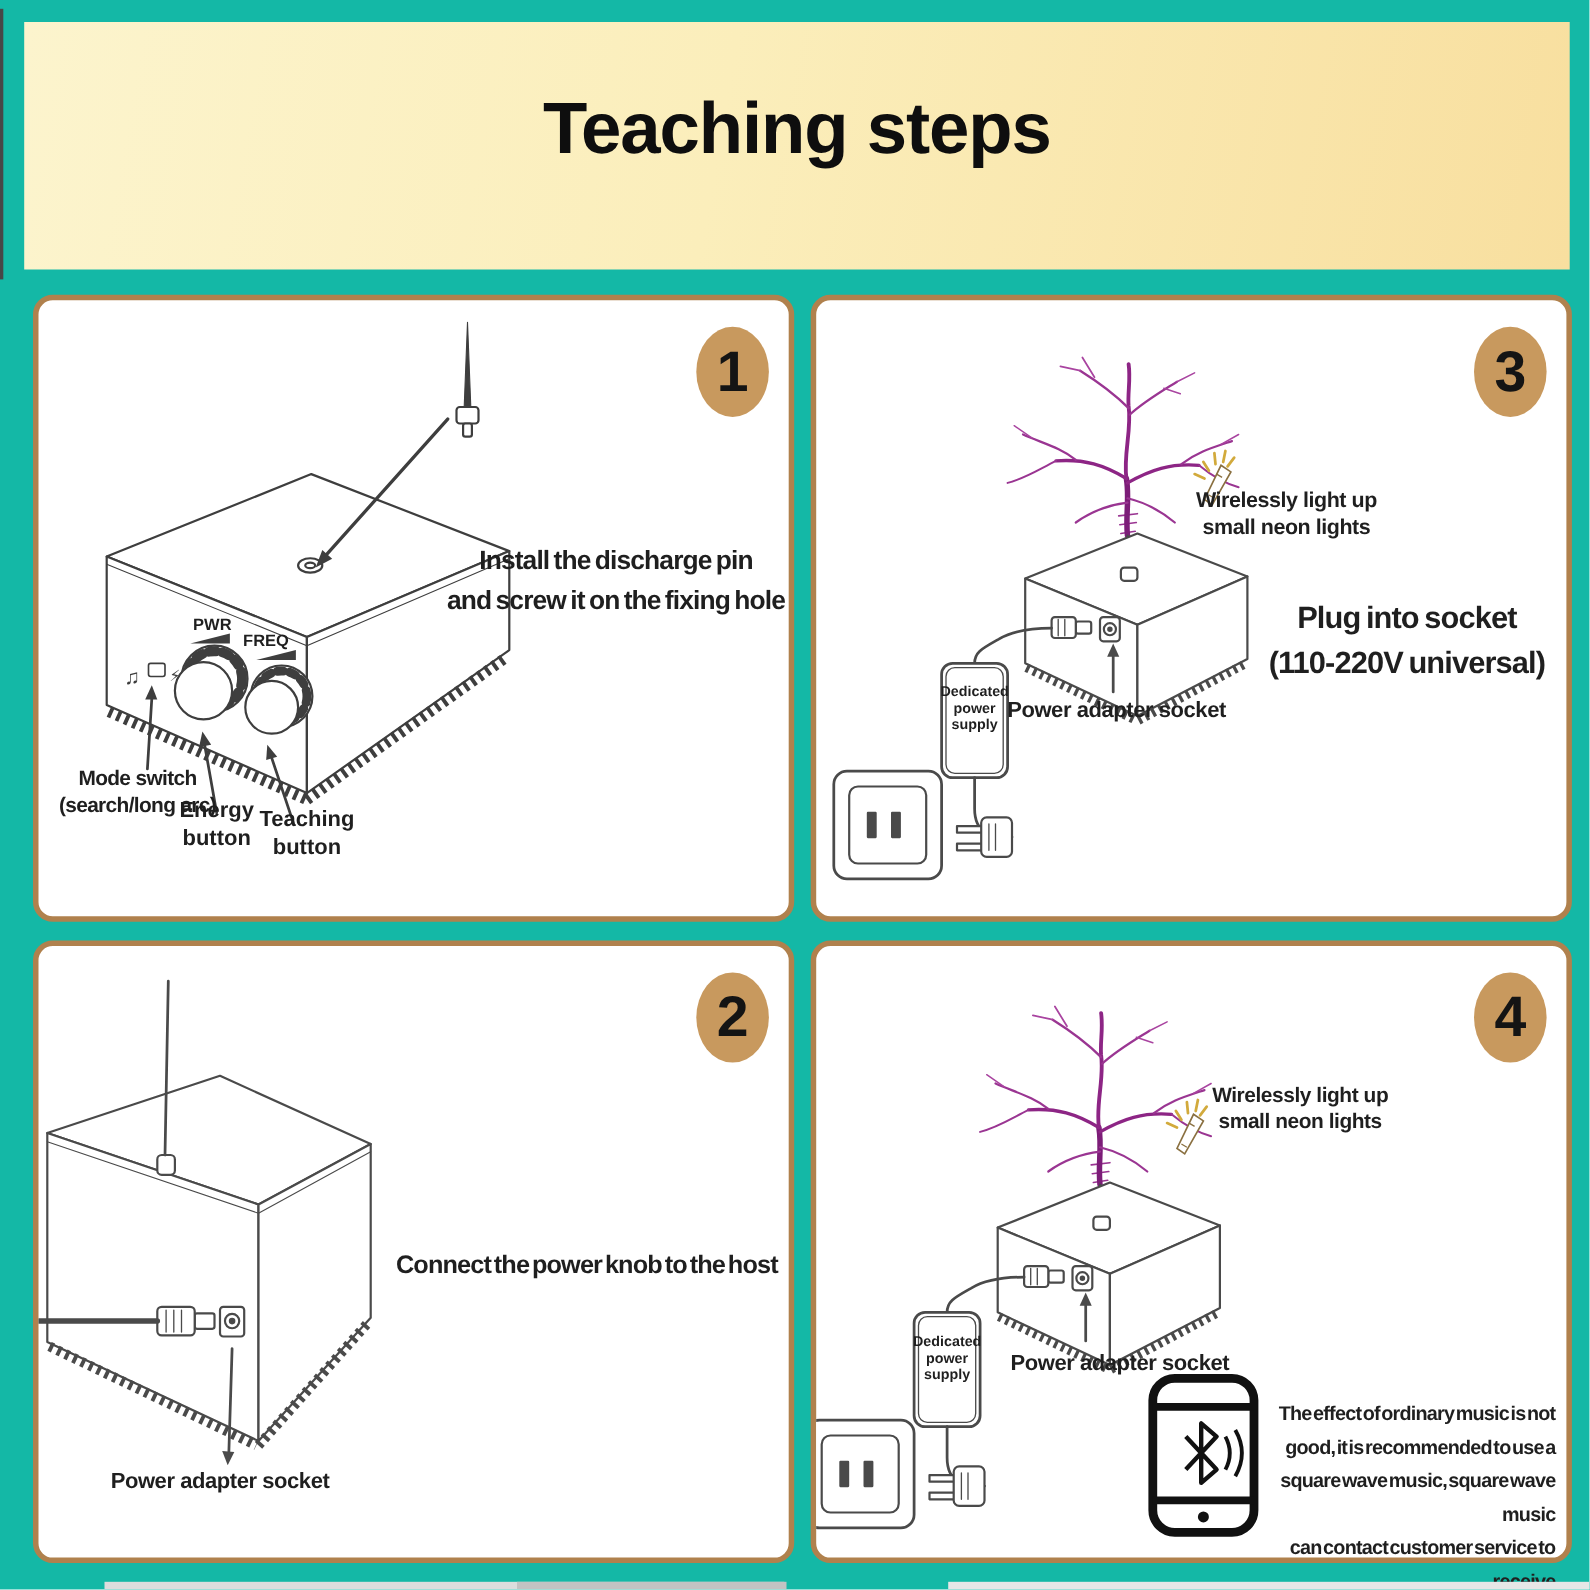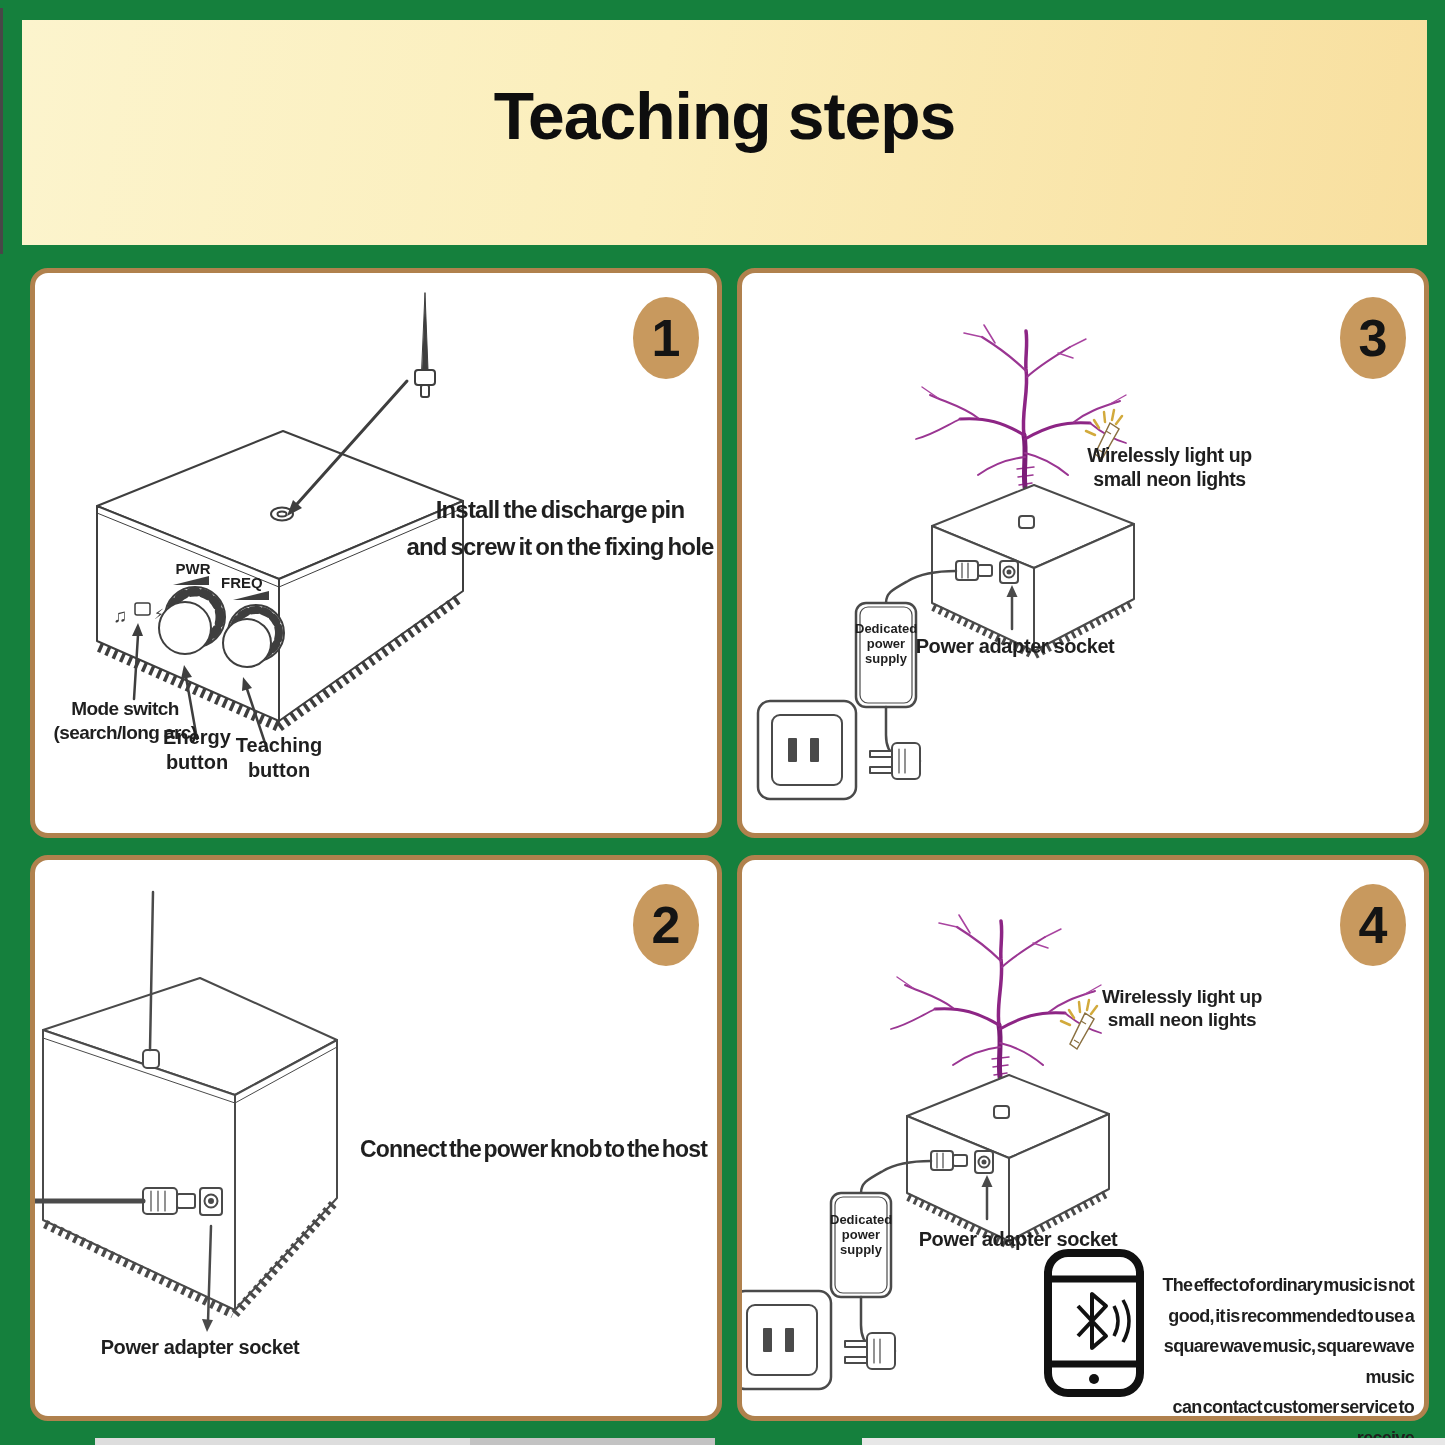--- a/index.html
+++ b/index.html
@@ -1,16 +1,16 @@
 <!DOCTYPE html>
 <html><head>
 <meta charset="utf-8">
 <style>
   html,body{margin:0;padding:0;background:#ffffff;}
-  #canvas{position:relative;width:1445px;height:1445px;background:#15803d;overflow:hidden;
+  #canvas{position:relative;width:1445px;height:1445px;background:#14b8a6;overflow:hidden;
           font-family:"Liberation Sans","DejaVu Sans",sans-serif;color:#1b1b1b;}
   .abs{position:absolute;}
   .ml{white-space:pre-line;}
   
   #banner{left:22px;top:20px;width:1405px;height:225px;
           background:linear-gradient(100deg,#fcf4cd 0%,#fbeebb 45%,#f8df9f 100%);}
   #title{left:0;top:58px;width:100%;text-align:center;font-size:66px;font-weight:700;
          letter-spacing:-1px;color:#0e0e0e;}
   #edge-artifact{left:0;top:8px;width:3px;height:246px;background:#474747;}
   
@@ -214,20 +214,22 @@
           <path d="M344,158 L353,162"></path>
             <path d="M380,143 L374,151"></path>
         </g>
         <path d="M368,150 L377,156 L360,186 L353,181 Z" fill="#ffffff" stroke="#8a7040" stroke-width="1.5"></path>
         <path d="M364,158 L369,161 M357,177 L362,180" stroke="#8a7040" stroke-width="1.2"></path>
       </g>
     </svg>
 
     <div class="txt ml p3-neon">Wirelessly light up
 small neon lights</div>
+    <div class="txt ml p3-instruction">Plug into socket
+(110-220V universal)</div>
     <div class="txt ml p3-adapter">Dedicated
 power
 supply</div>
     <div class="txt p3-socket">Power adapter socket</div>
   </div>
 
   <div class="panel" id="panel2">
     <div class="badge">2</div>
 
     <svg class="draw" width="682" height="556" viewBox="0 0 682 556">

